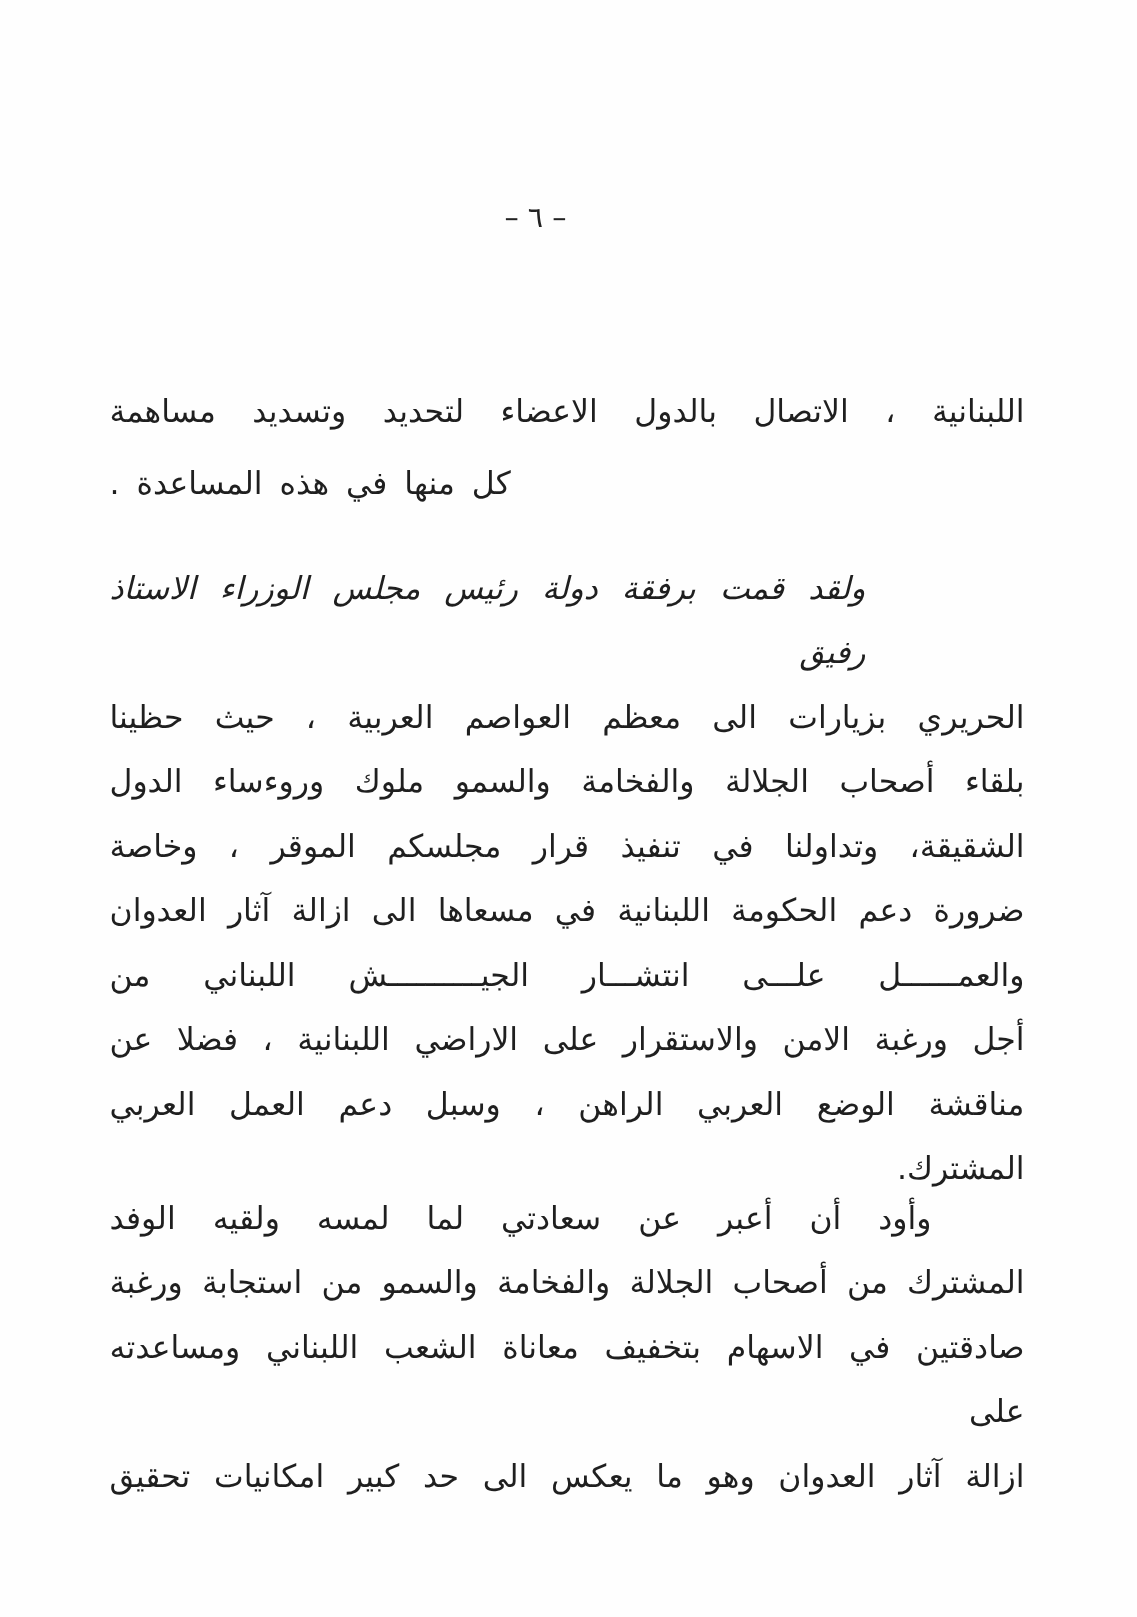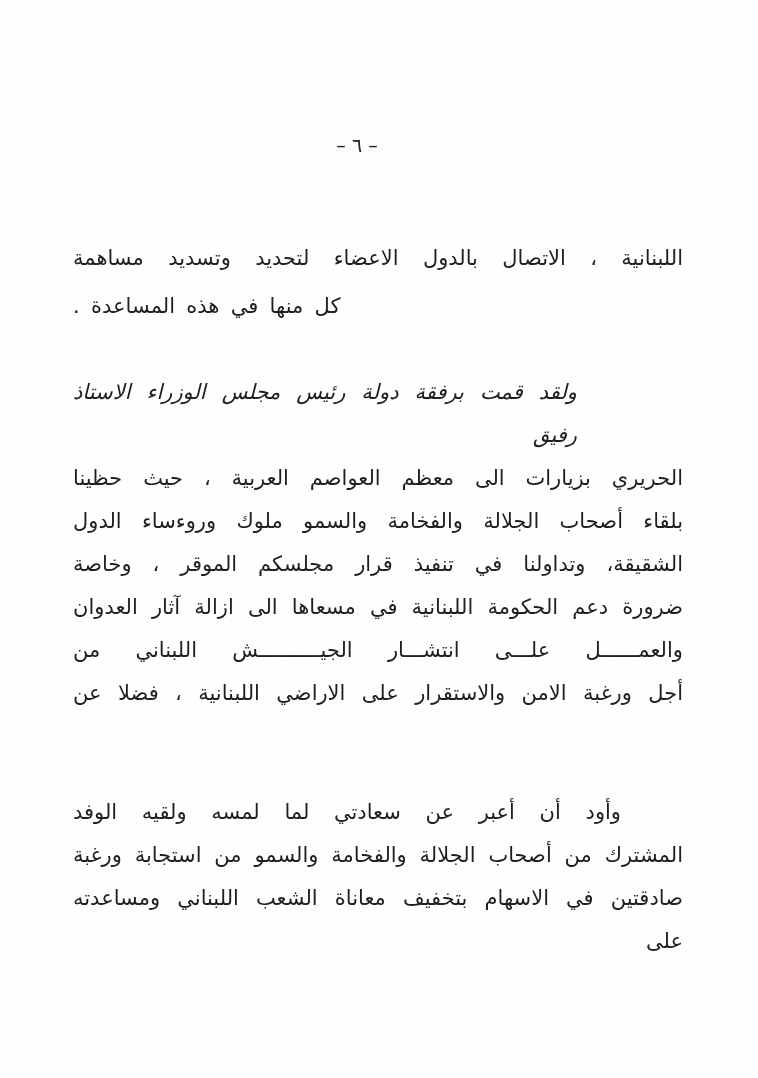--- a/index.html
+++ b/index.html
@@ -28,21 +28,21 @@
     color: #222;
   }
   .para {
     position: absolute;
     right: 75px;
     left: 73px;
     font-size: 21px;
     line-height: 43px;
     word-spacing: 0.22em;
   }
-  .p1 { top: 234px; line-height: 48px; }
+  .p1 { top: 250px; line-height: 48px; }
   .p2 { top: 371px; }
   .p3 { top: 791px; }
   .line { white-space: normal; }
   .line.fill {
     text-align: justify;
     text-align-last: justify;
     text-justify: inter-word;
   }
   .line.open { text-align: left; }
   .line.ind-lg { padding-right: 106px; font-style: italic; }
@@ -62,21 +62,23 @@
   </div>
 
   <div class="para p2">
     <div class="line fill ind-lg">ولقد قمت برفقة دولة رئيس مجلس الوزراء الاستاذ رفيق</div>
     <div class="line fill">الحريري بزيارات الى معظم العواصم العربية ، حيث حظينا</div>
     <div class="line fill">بلقاء أصحاب الجلالة والفخامة والسمو ملوك وروءساء الدول</div>
     <div class="line fill">الشقيقة، وتداولنا في تنفيذ قرار مجلسكم الموقر ، وخاصة</div>
     <div class="line fill">ضرورة دعم الحكومة اللبنانية في مسعاها الى ازالة آثار العدوان</div>
     <div class="line fill">والعمــــــل علـــى انتشـــار الجيــــــــــش اللبناني من</div>
     <div class="line fill">أجل ورغبة الامن والاستقرار على الاراضي اللبنانية ،  فضلا عن</div>
+    <div class="line fill">مناقشة الوضع العربي الراهن ، وسبل دعم العمل العربي المشترك.</div>
   </div>
 
   <div class="para p3">
     <div class="line fill ind-sm">وأود أن أعبر عن سعادتي لما لمسه ولقيه الوفد</div>
     <div class="line fill">المشترك من أصحاب الجلالة والفخامة والسمو من استجابة ورغبة</div>
     <div class="line fill">صادقتين في الاسهام بتخفيف معاناة الشعب اللبناني ومساعدته على</div>
+    <div class="line fill">ازالة آثار العدوان وهو ما يعكس الى حد كبير امكانيات تحقيق</div>
   </div>
 
 </div>
 
 </body></html>

